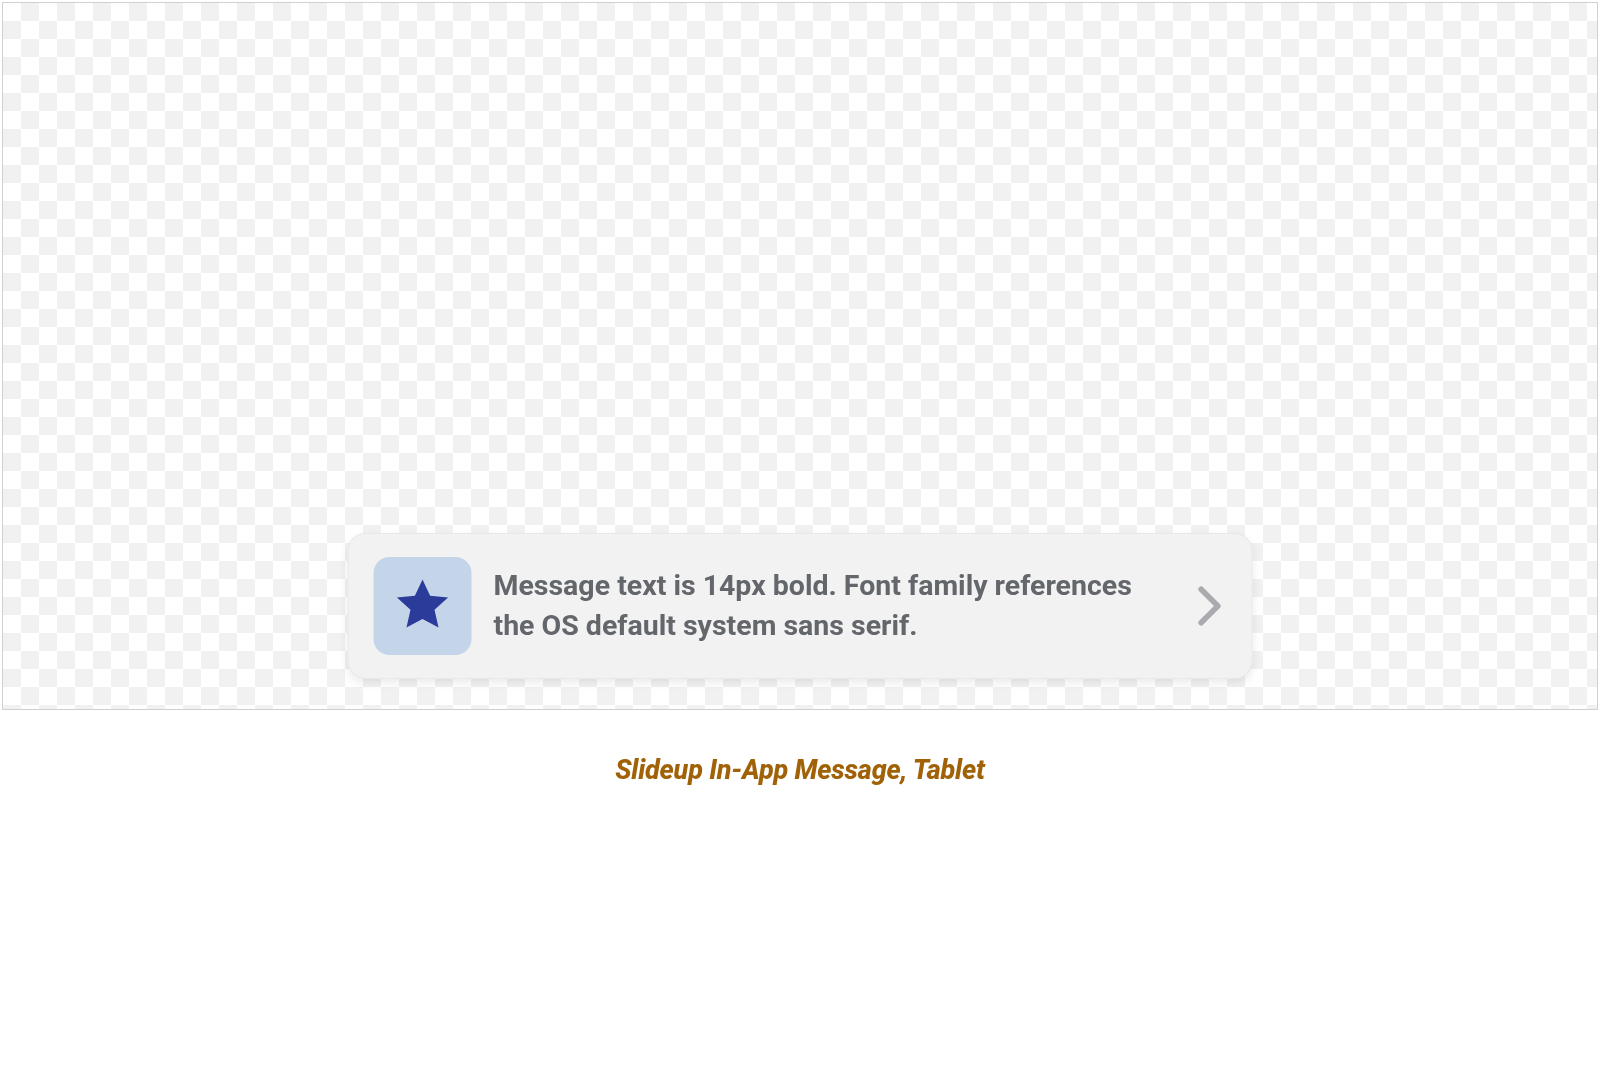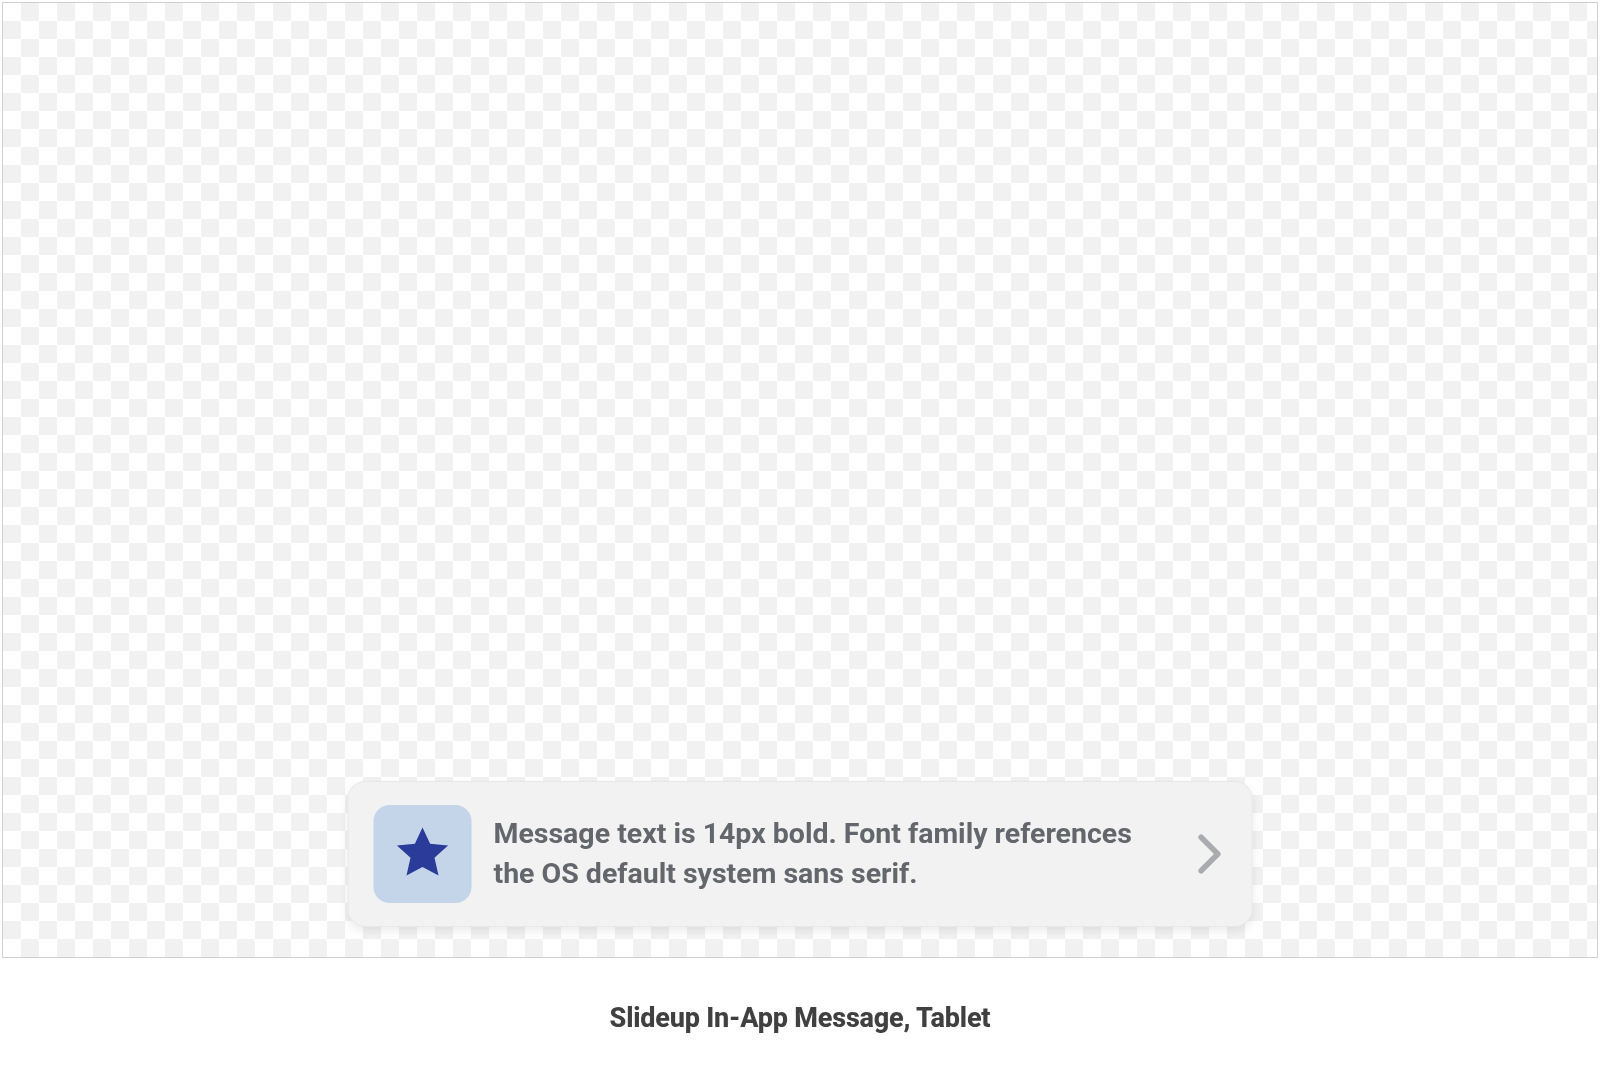--- a/index.html
+++ b/index.html
@@ -13,21 +13,21 @@
       height: 1068px;
       font-family: -apple-system, BlinkMacSystemFont, "Segoe UI", Roboto, Helvetica, Arial, sans-serif;
       background: #ffffff;
       display: flex;
       flex-direction: column;
       align-items: center;
     }
 
     .canvas-frame {
       width: 1596px;
-      height: 956px;
+      height: 708px;
       margin: 2px;
       border: 1px solid #d0d0d0;
       position: relative;
       background-color: #ffffff;
       background-image:
         linear-gradient(45deg, #f1f1f1 25%, transparent 25%),
         linear-gradient(-45deg, #f1f1f1 25%, transparent 25%),
         linear-gradient(45deg, transparent 75%, #f1f1f1 75%),
         linear-gradient(-45deg, transparent 75%, #f1f1f1 75%);
       background-size: 36px 36px;
@@ -84,22 +84,23 @@
 
     .chevron svg {
       width: 26px;
       height: 42px;
     }
 
     .caption {
       margin-top: 42px;
       font-size: 27px;
       font-weight: 800;
-      color: #404040;
+      color: #a16207;
       letter-spacing: -0.2px;
+      font-style: italic;
     }
   </style>
 </head>
 <body>
 
 <div class="canvas-frame">
 
   <div class="slideup">
 
     <div class="icon-tile">

